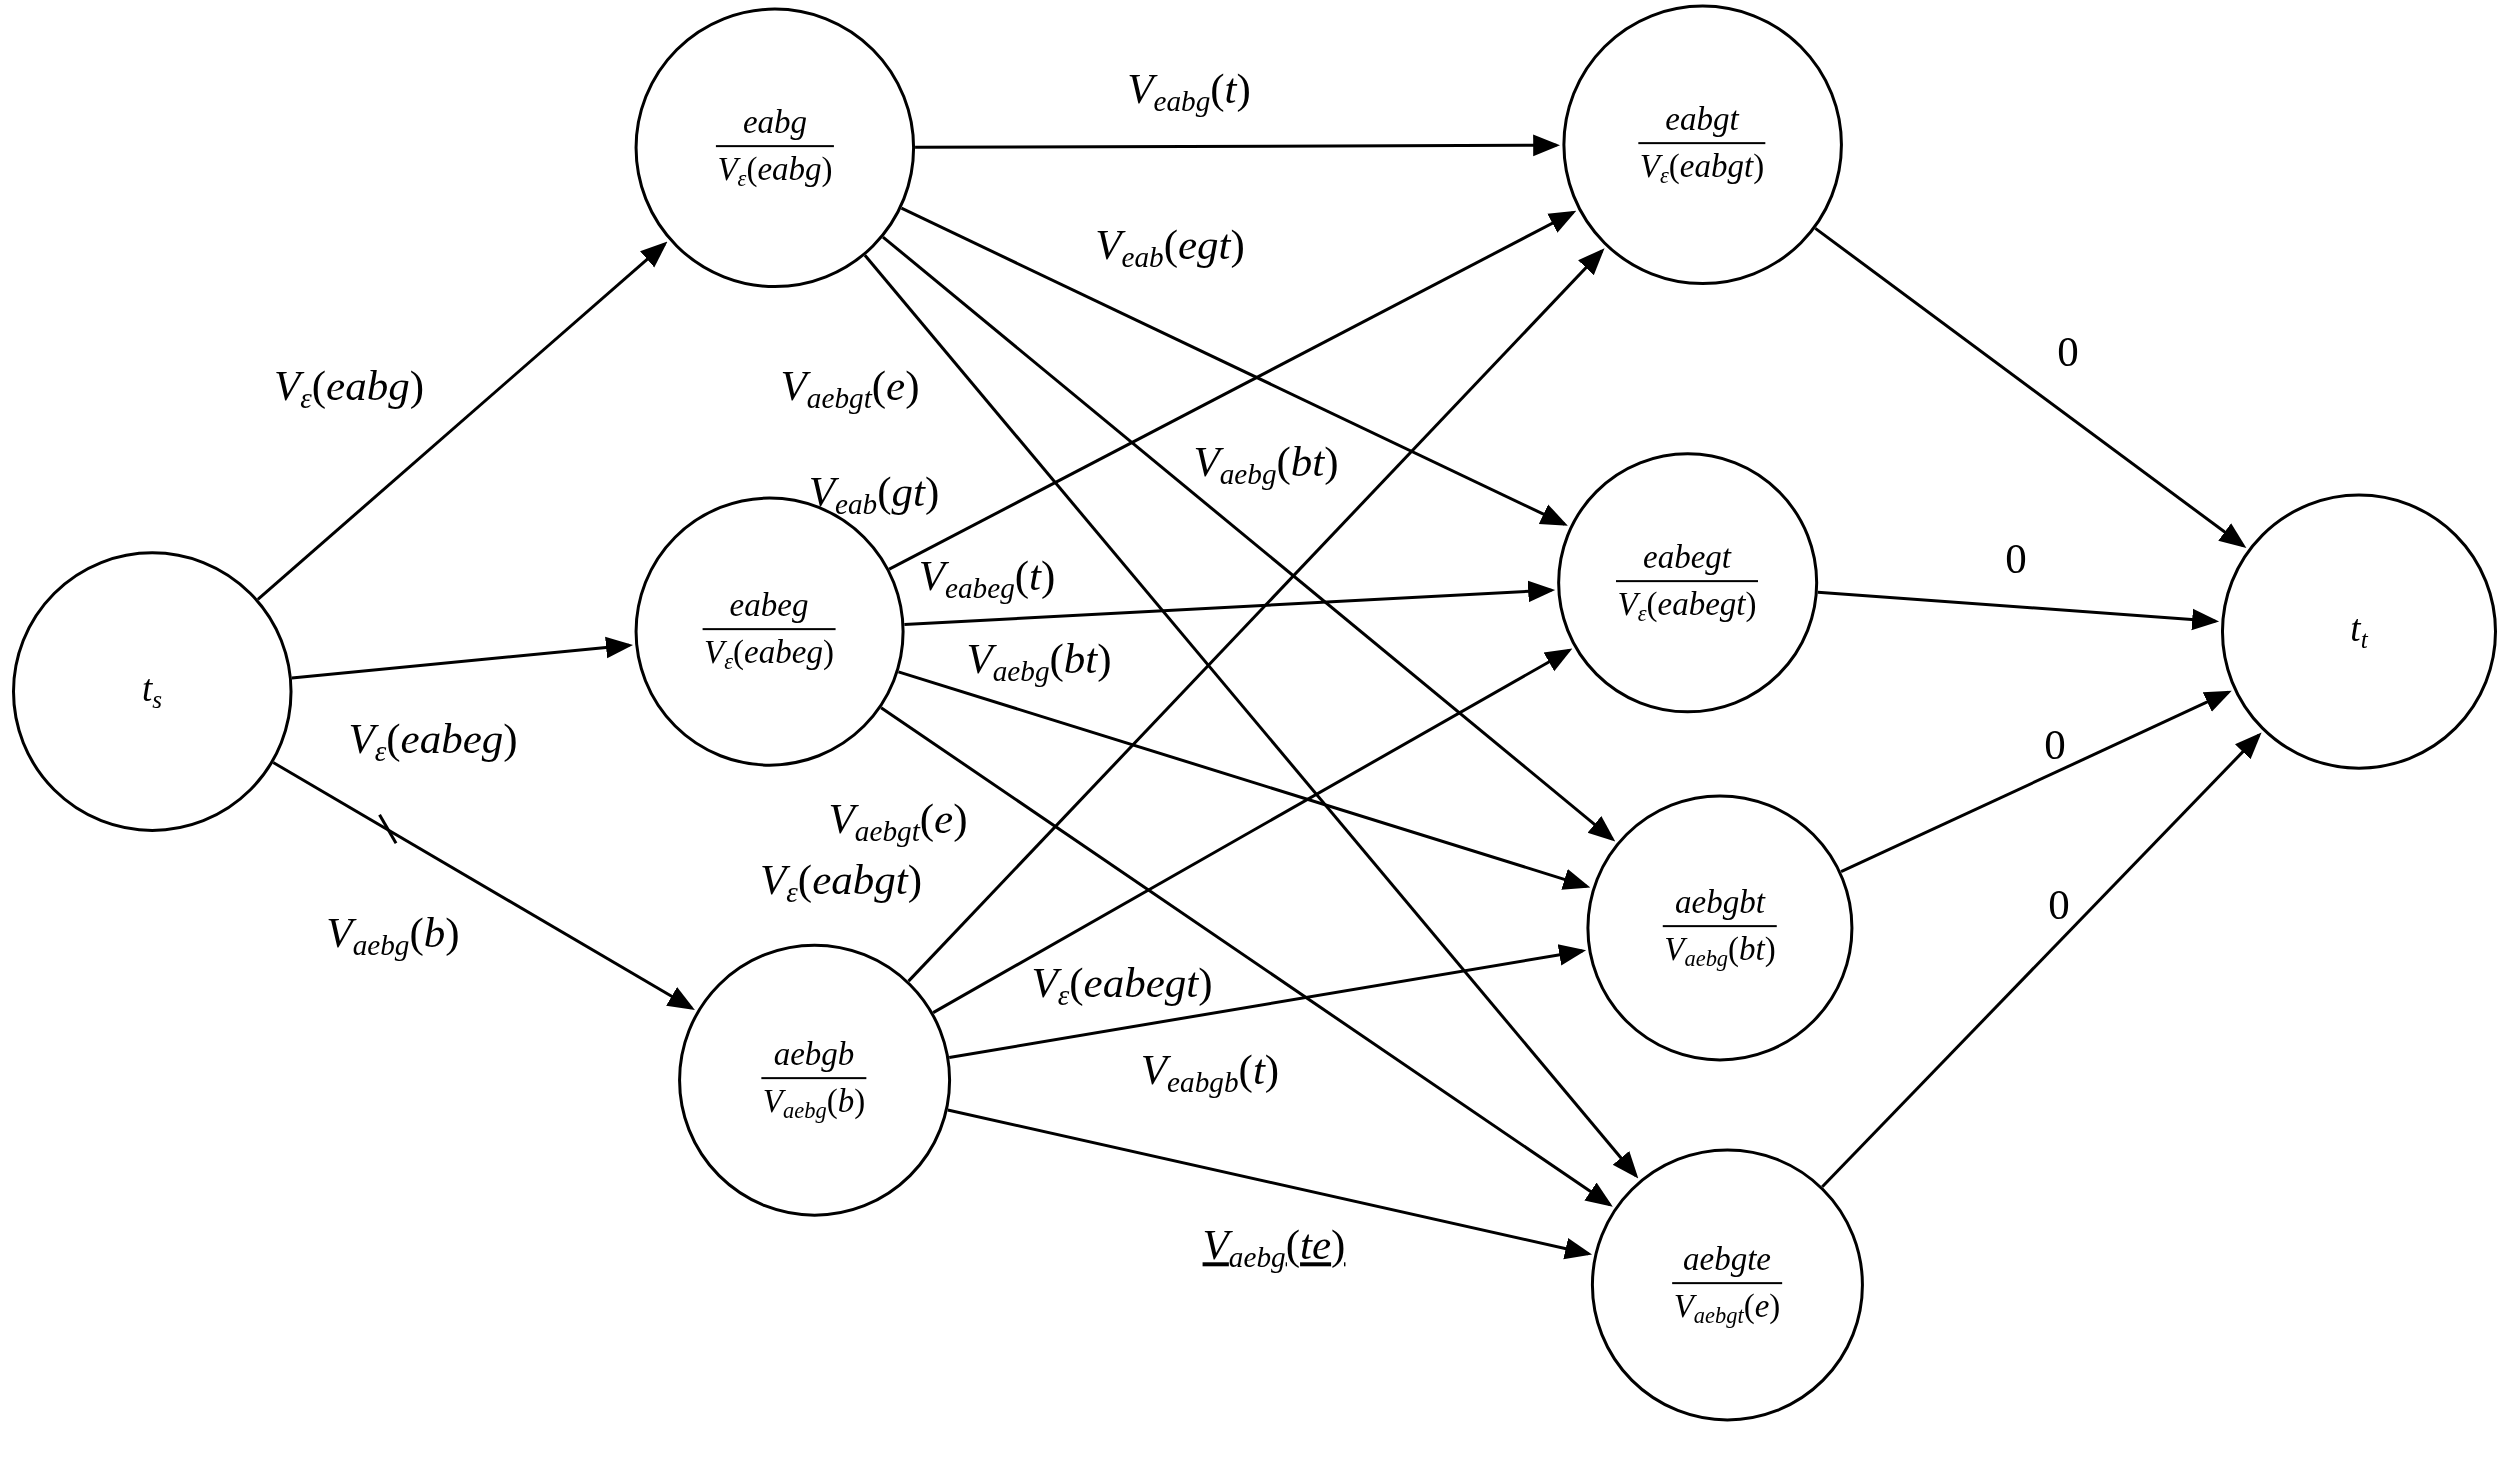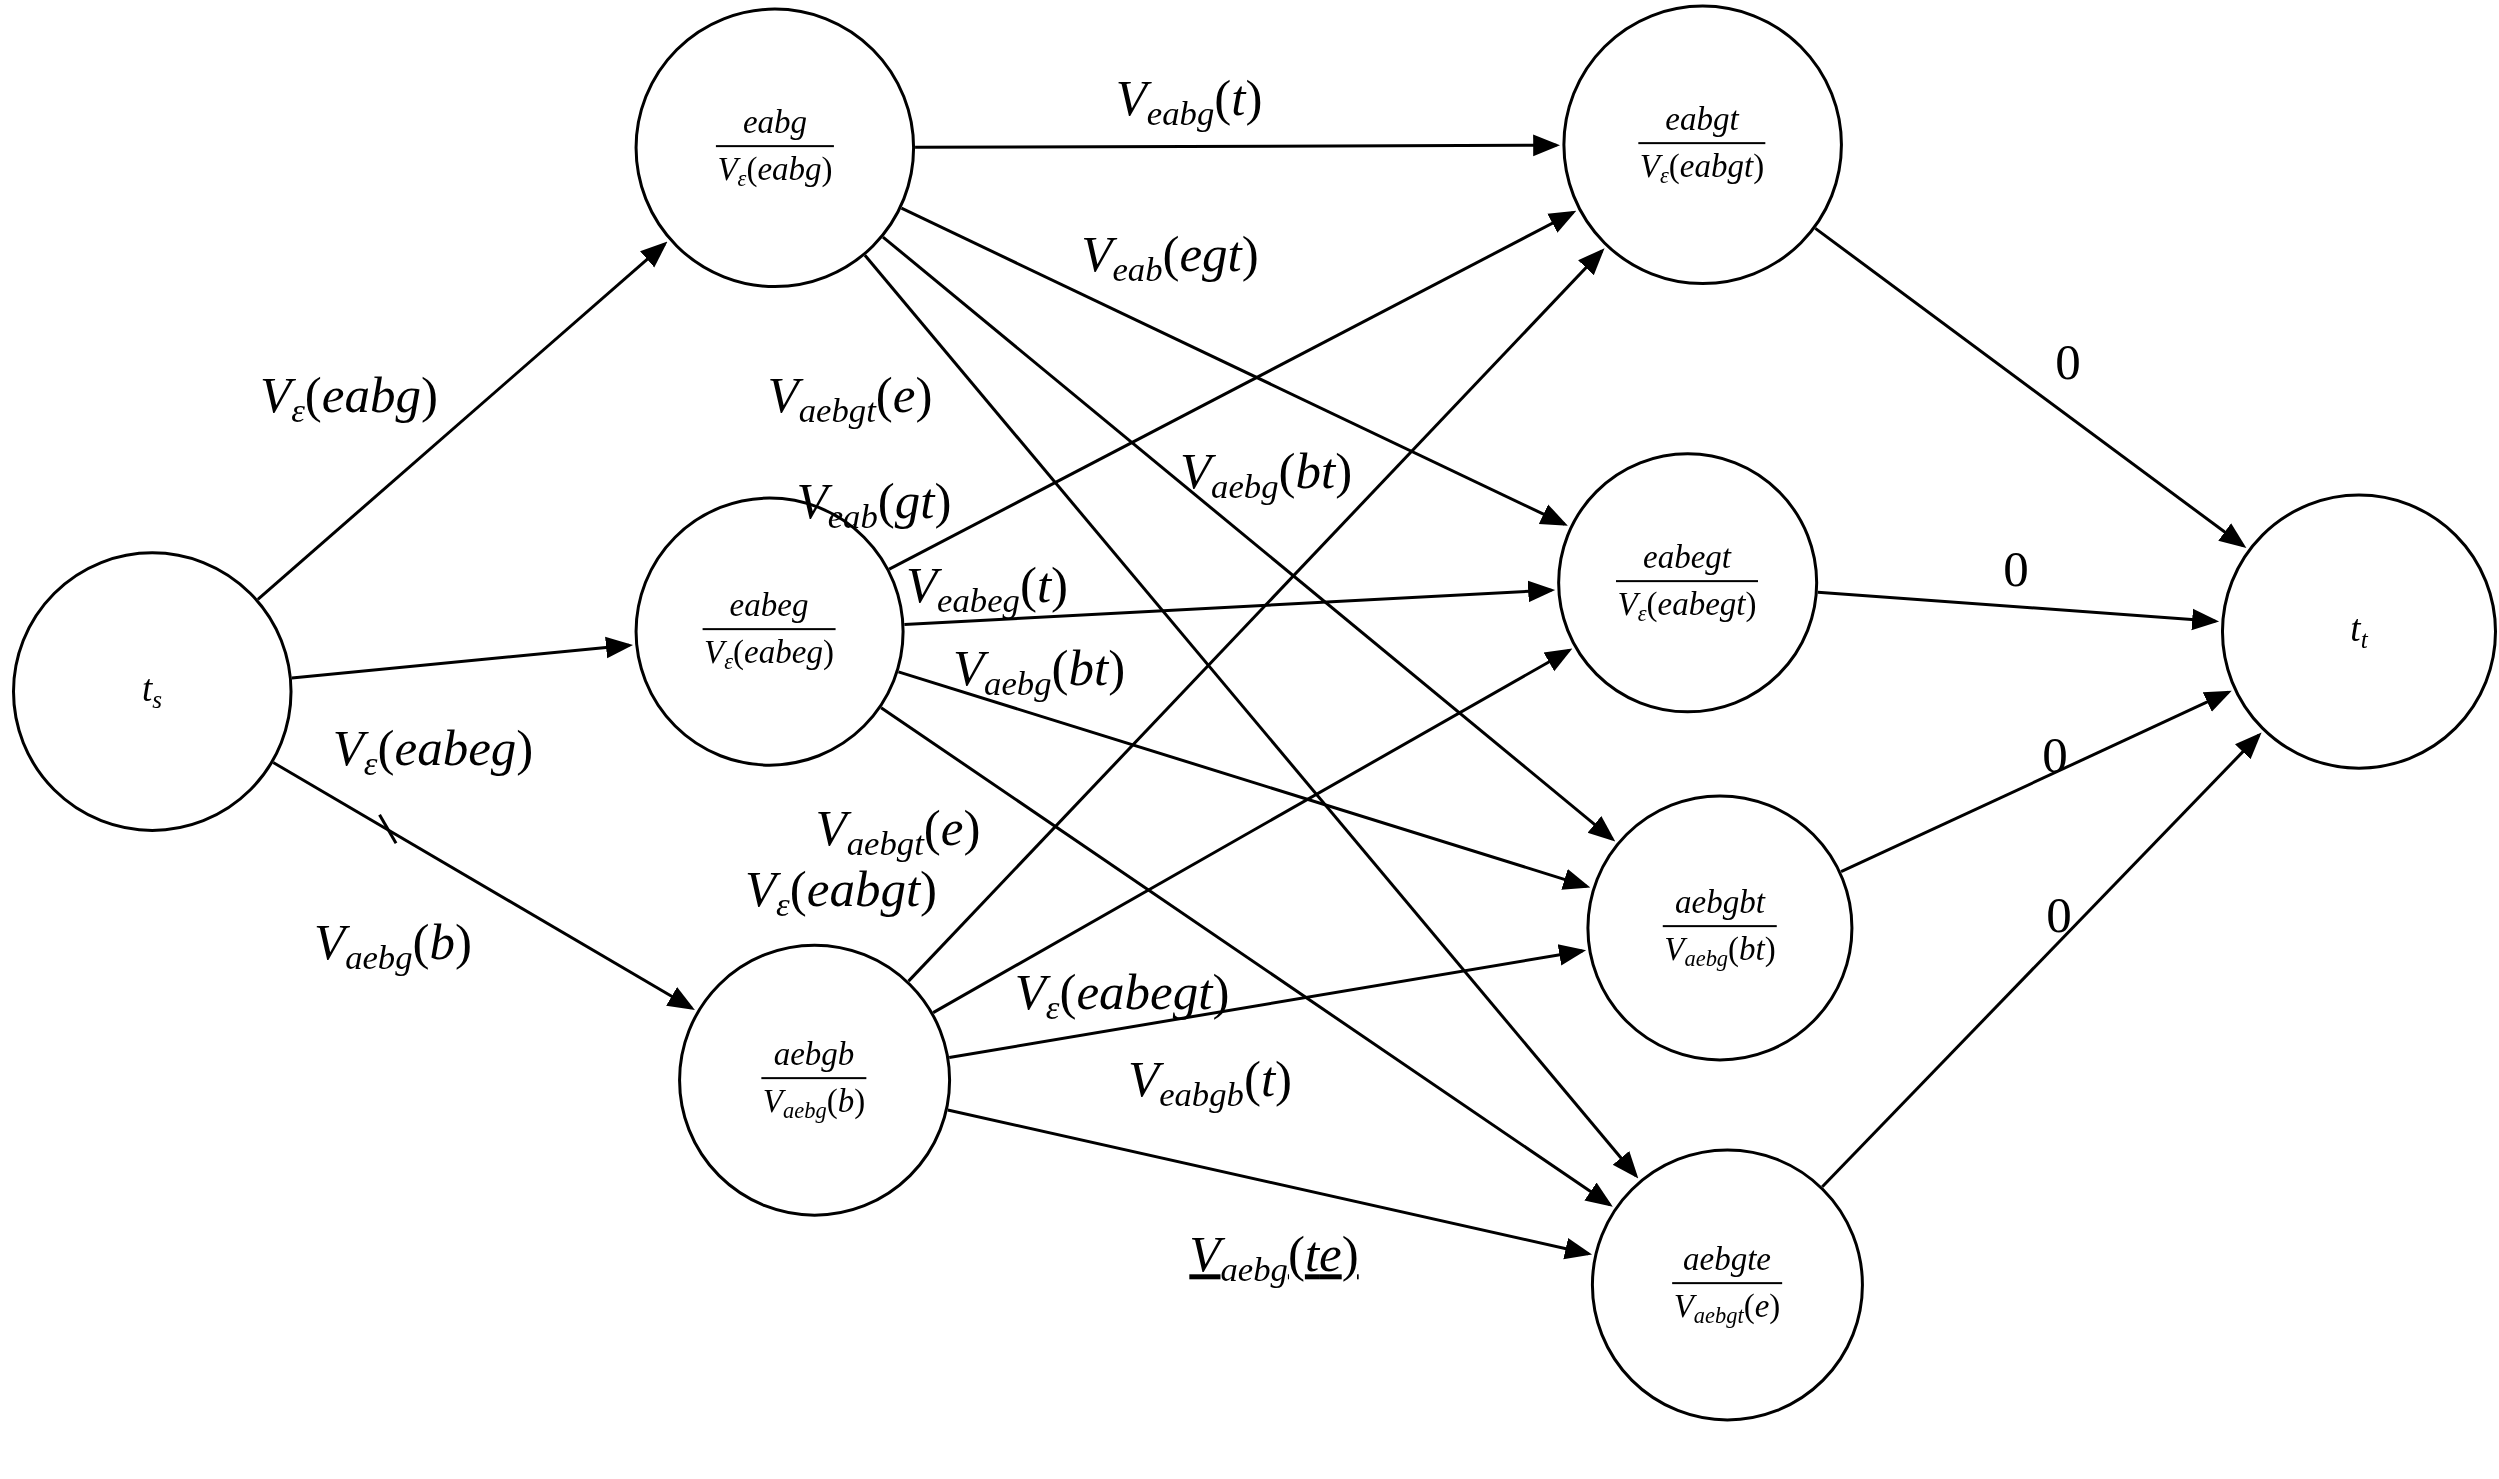--- a/index.html
+++ b/index.html
@@ -36,24 +36,23 @@
   .math .up { font-style: normal; }
   .math sub {
     font-size: 68%;
     font-style: italic;
     vertical-align: -0.28em;
     line-height: 1;
   }
   .edge-label {
     position: absolute;
     transform: translate(-50%, -50%);
-    font-size: 51px;
+    font-size: 43px;
     line-height: 1.1;
     text-align: right;
-    margin-top: 10px;
   }
   .node-label {
     position: absolute;
     transform: translate(-50%, -50%);
     text-align: center;
     font-size: 33px;
     line-height: 1.05;
   }
   .node-label.terminal-label {
     font-size: 37px;

